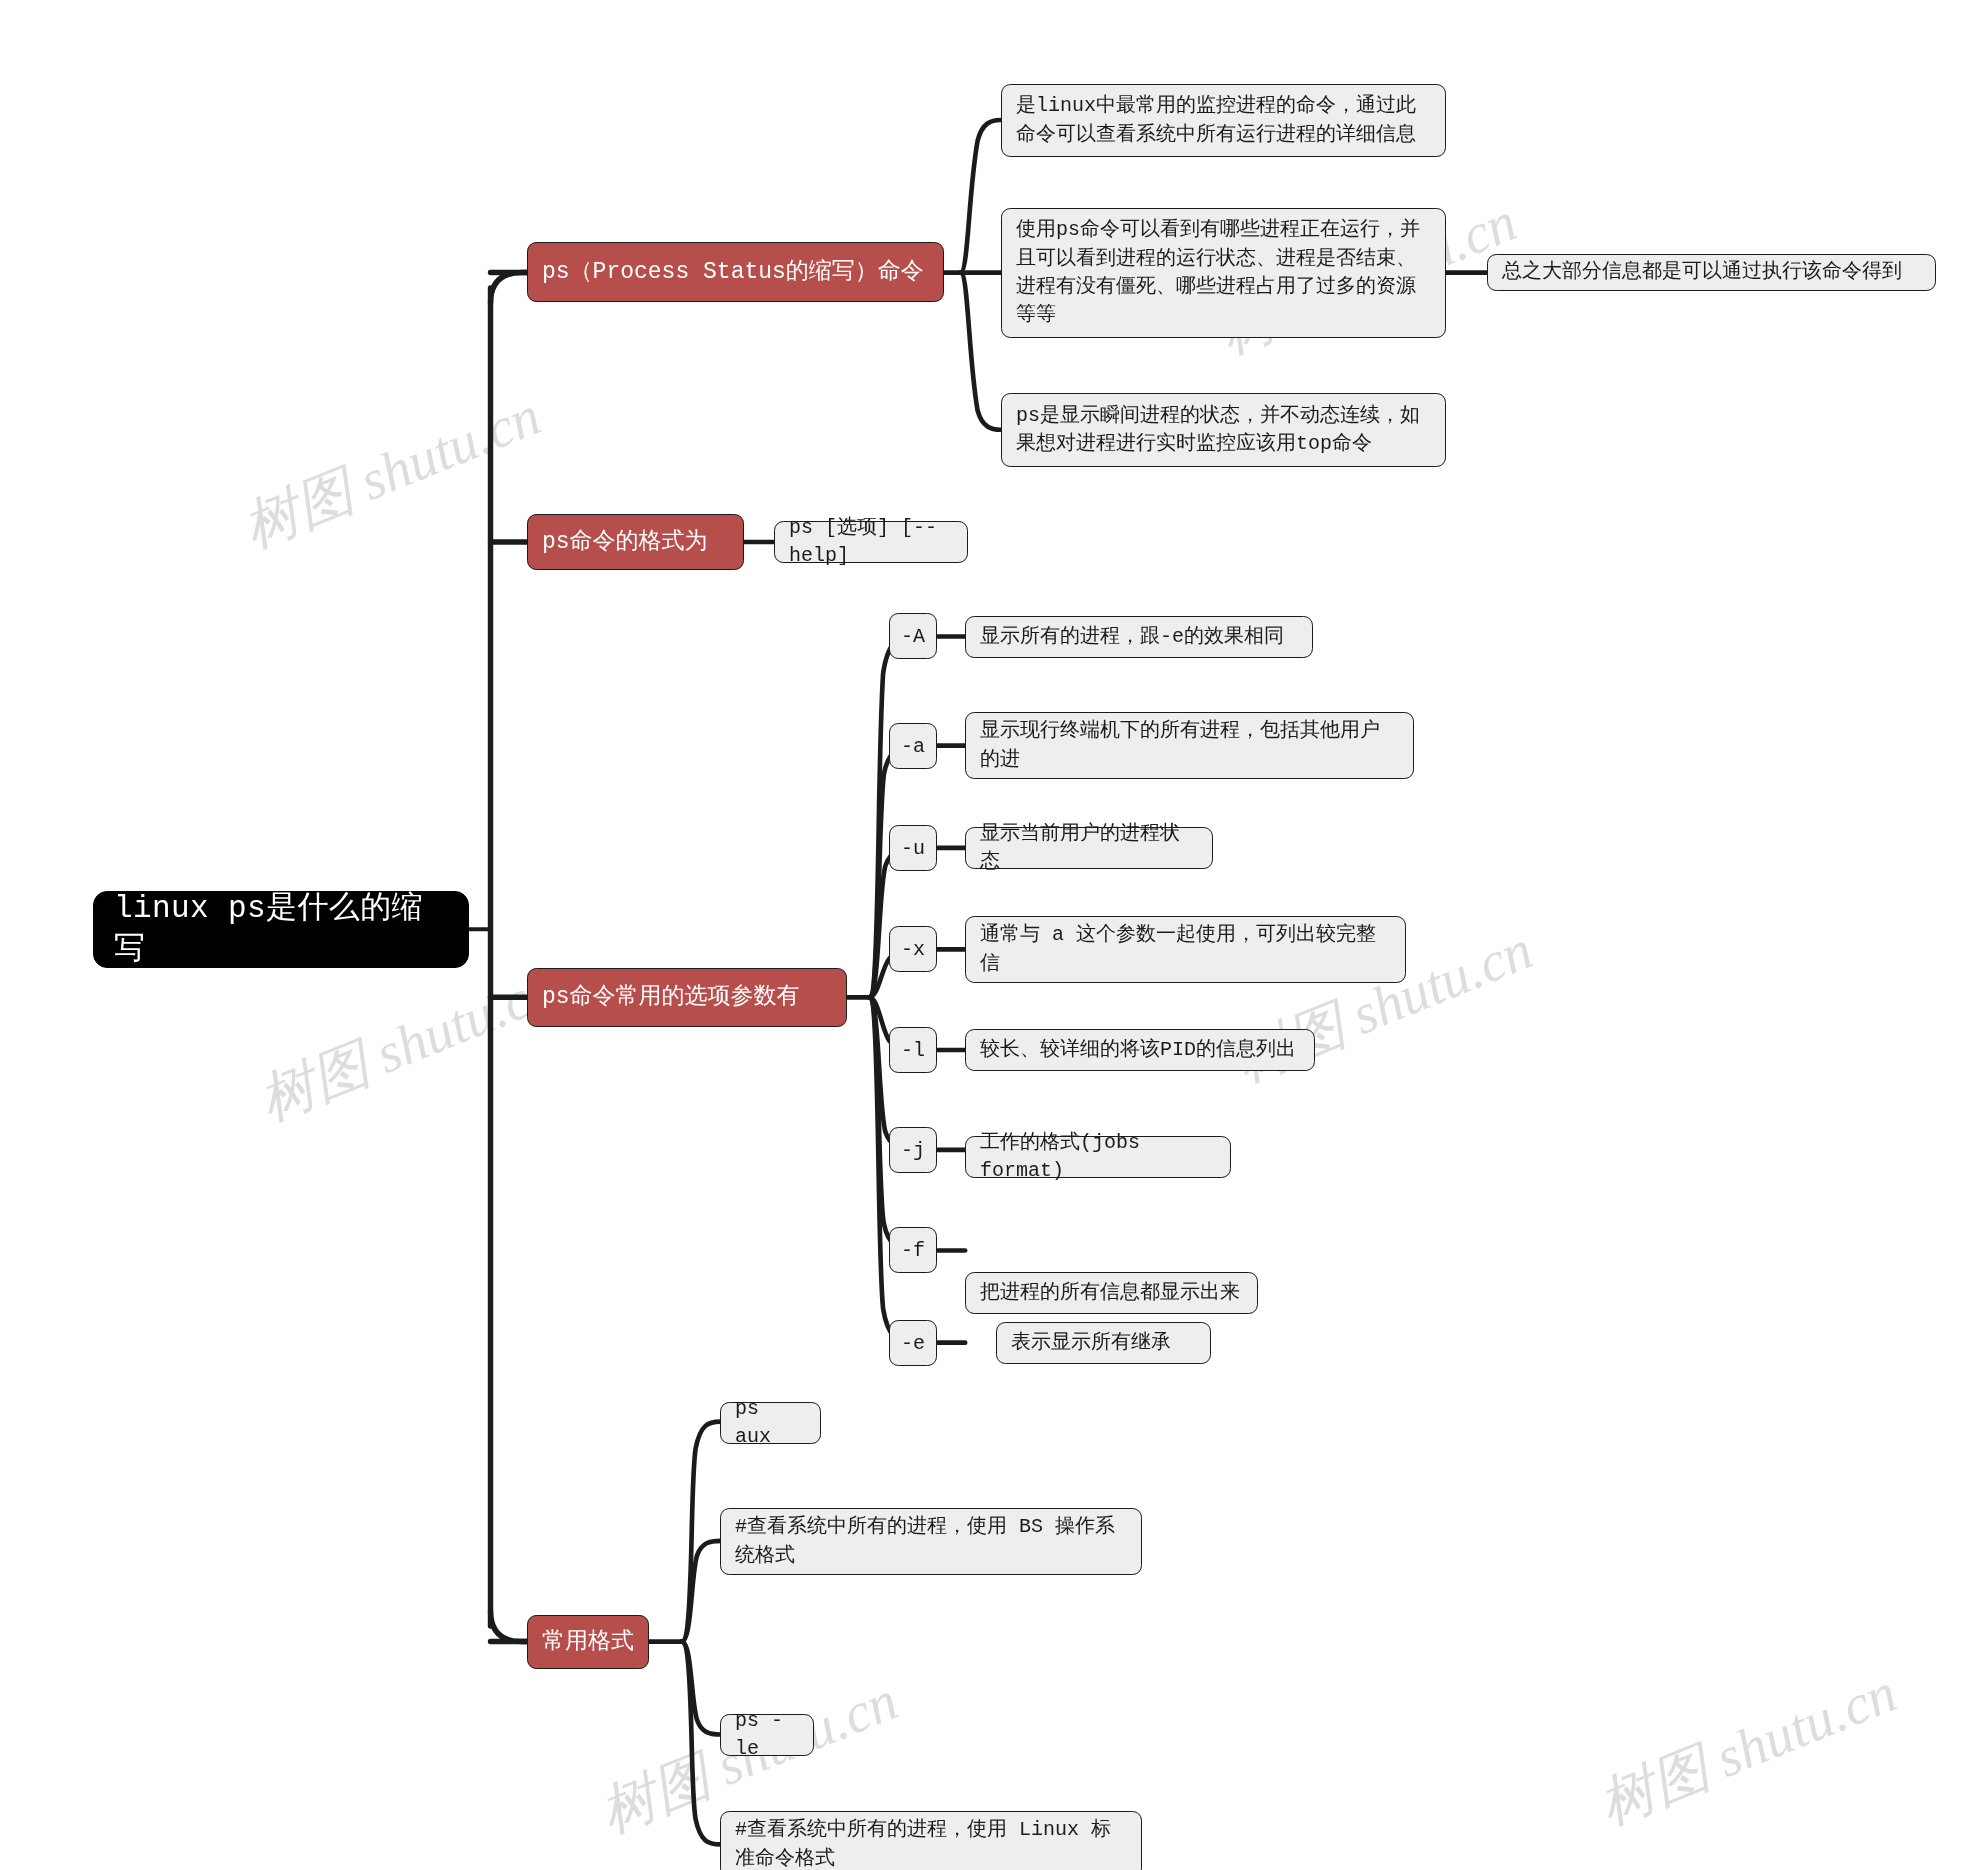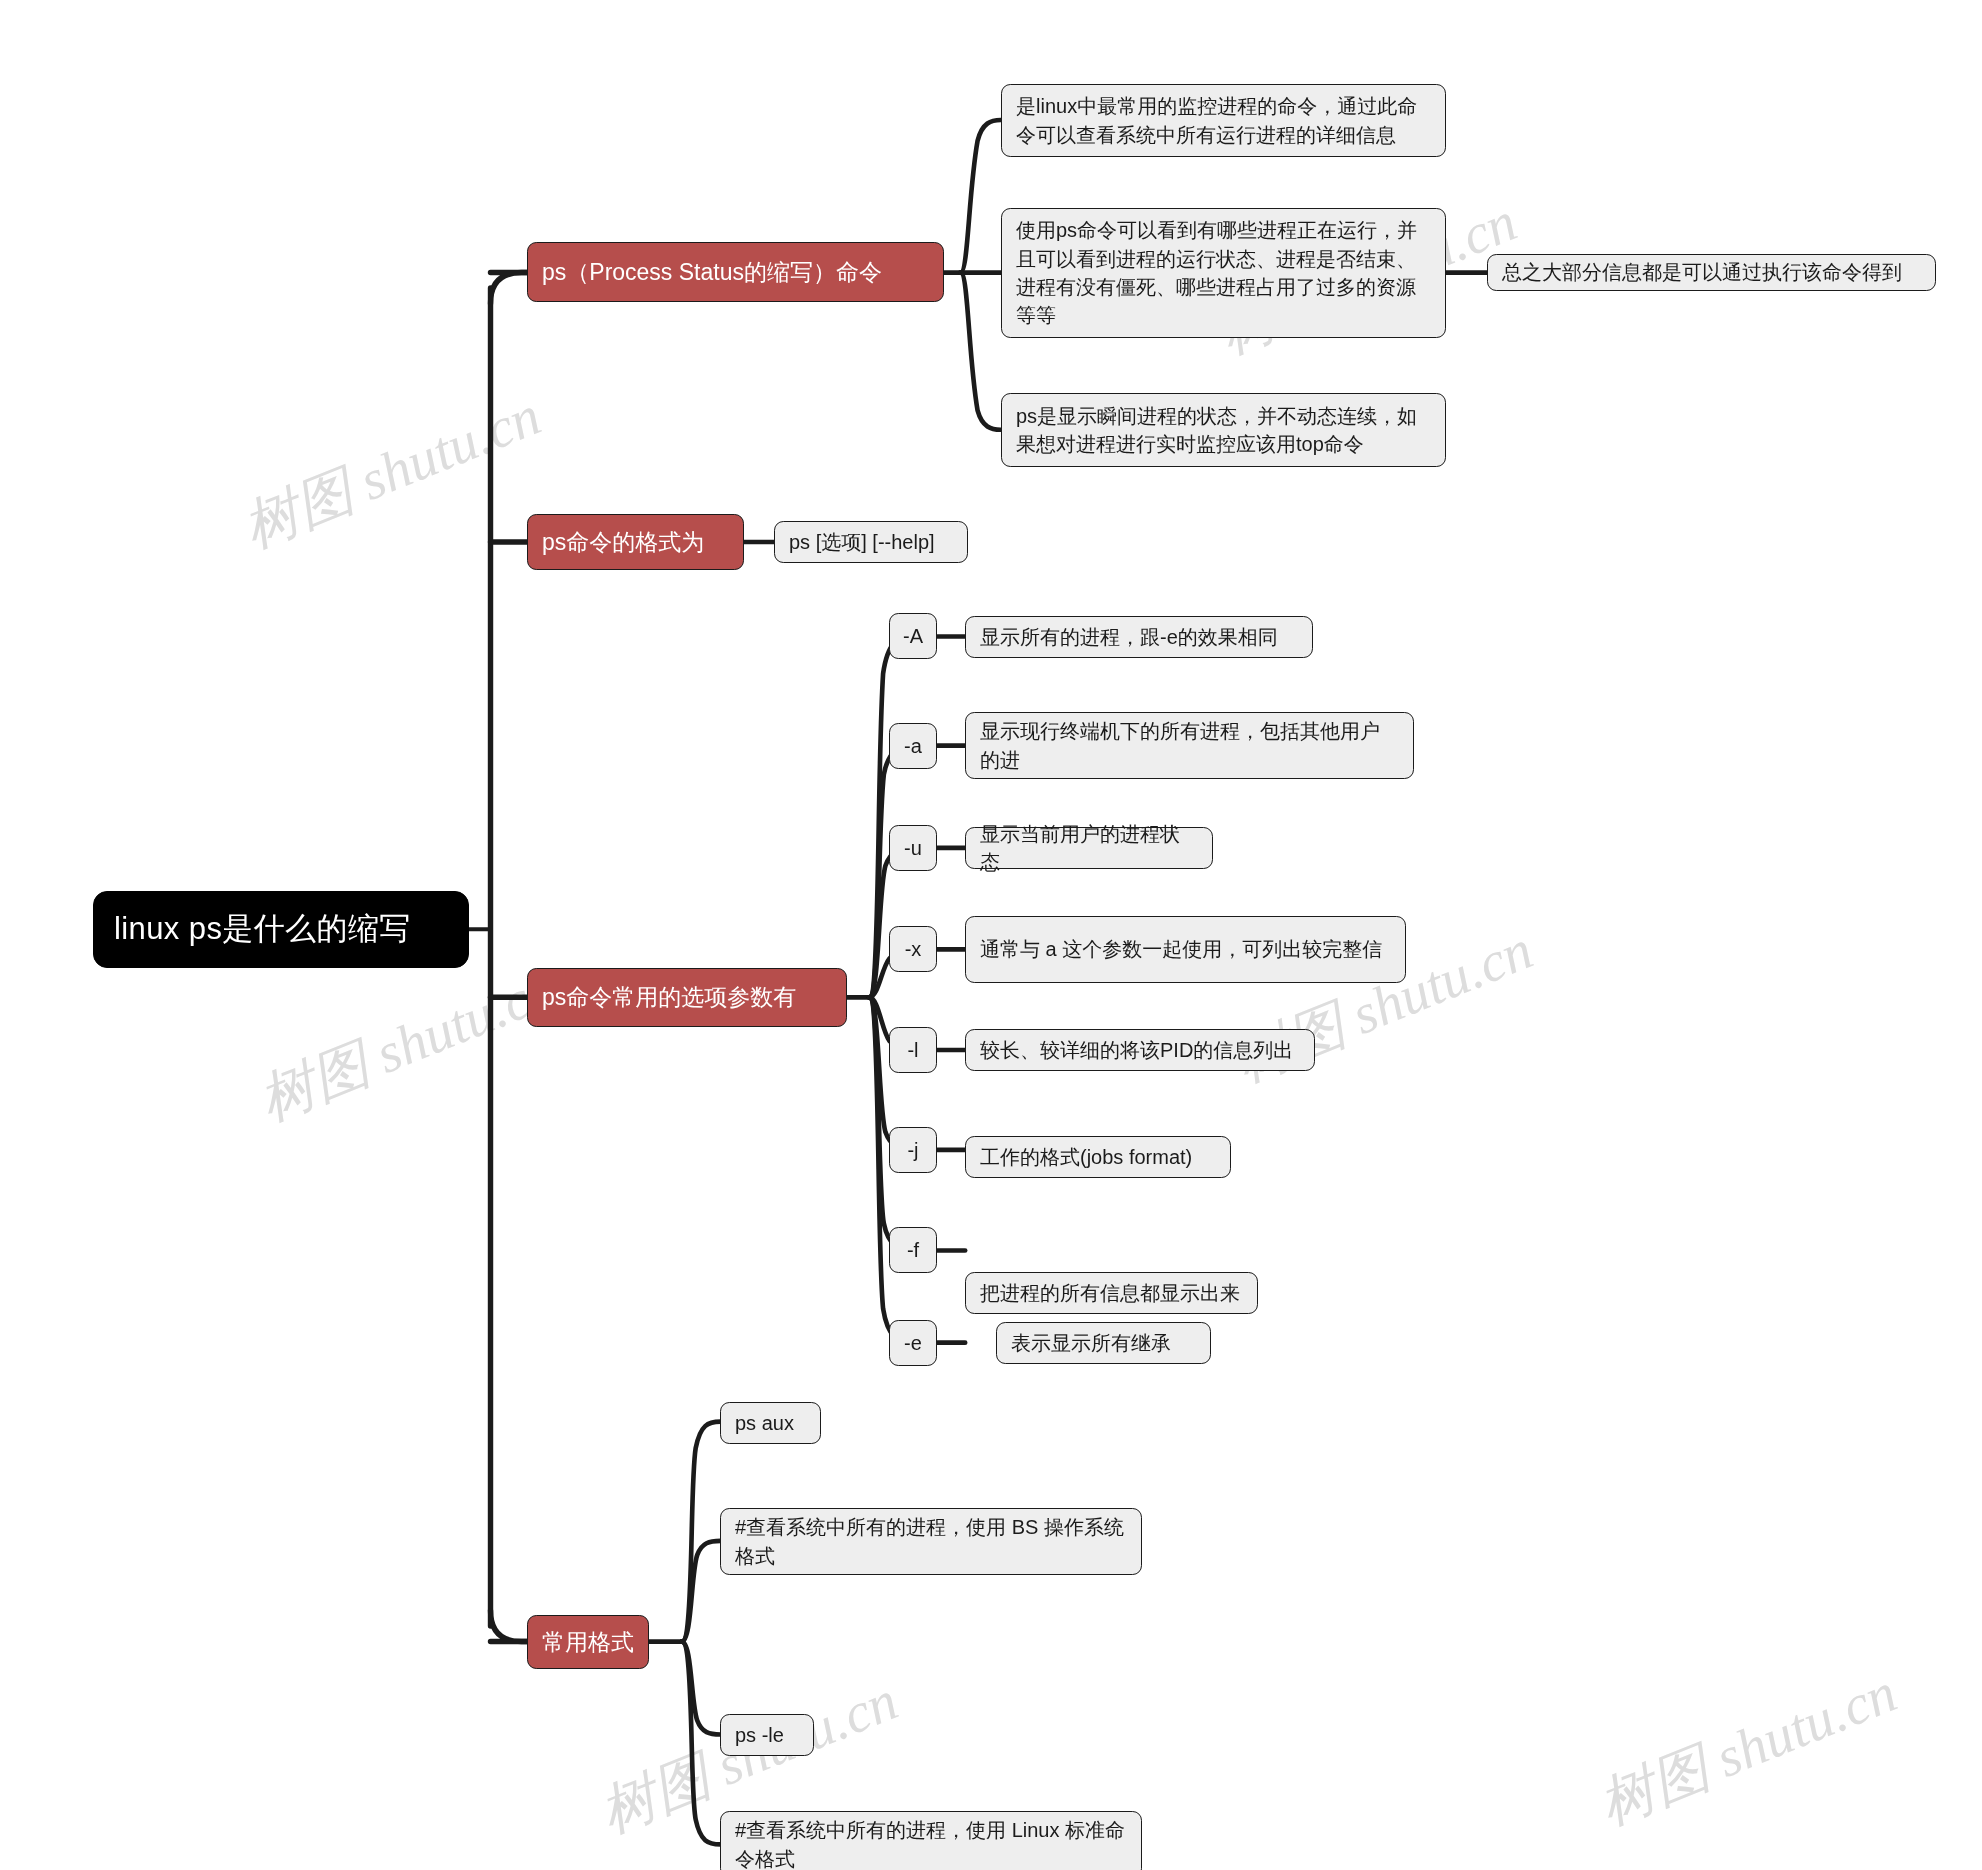--- a/index.html
+++ b/index.html
@@ -48,20 +48,21 @@
     inset:0;
     z-index:3;
   }
   .node{
     position:absolute;
     box-sizing:border-box;
     display:flex;
     align-items:center;
     border-radius:11px;
     border:1.9px solid #1b1b1b;
+    font-family:Liberation Mono, monospace;
   }
   .node .txt{
     display:block;
     width:100%;
     white-space:pre-wrap;
     word-break:break-word;
   }
 
   .node.root{
     background:#000000;

